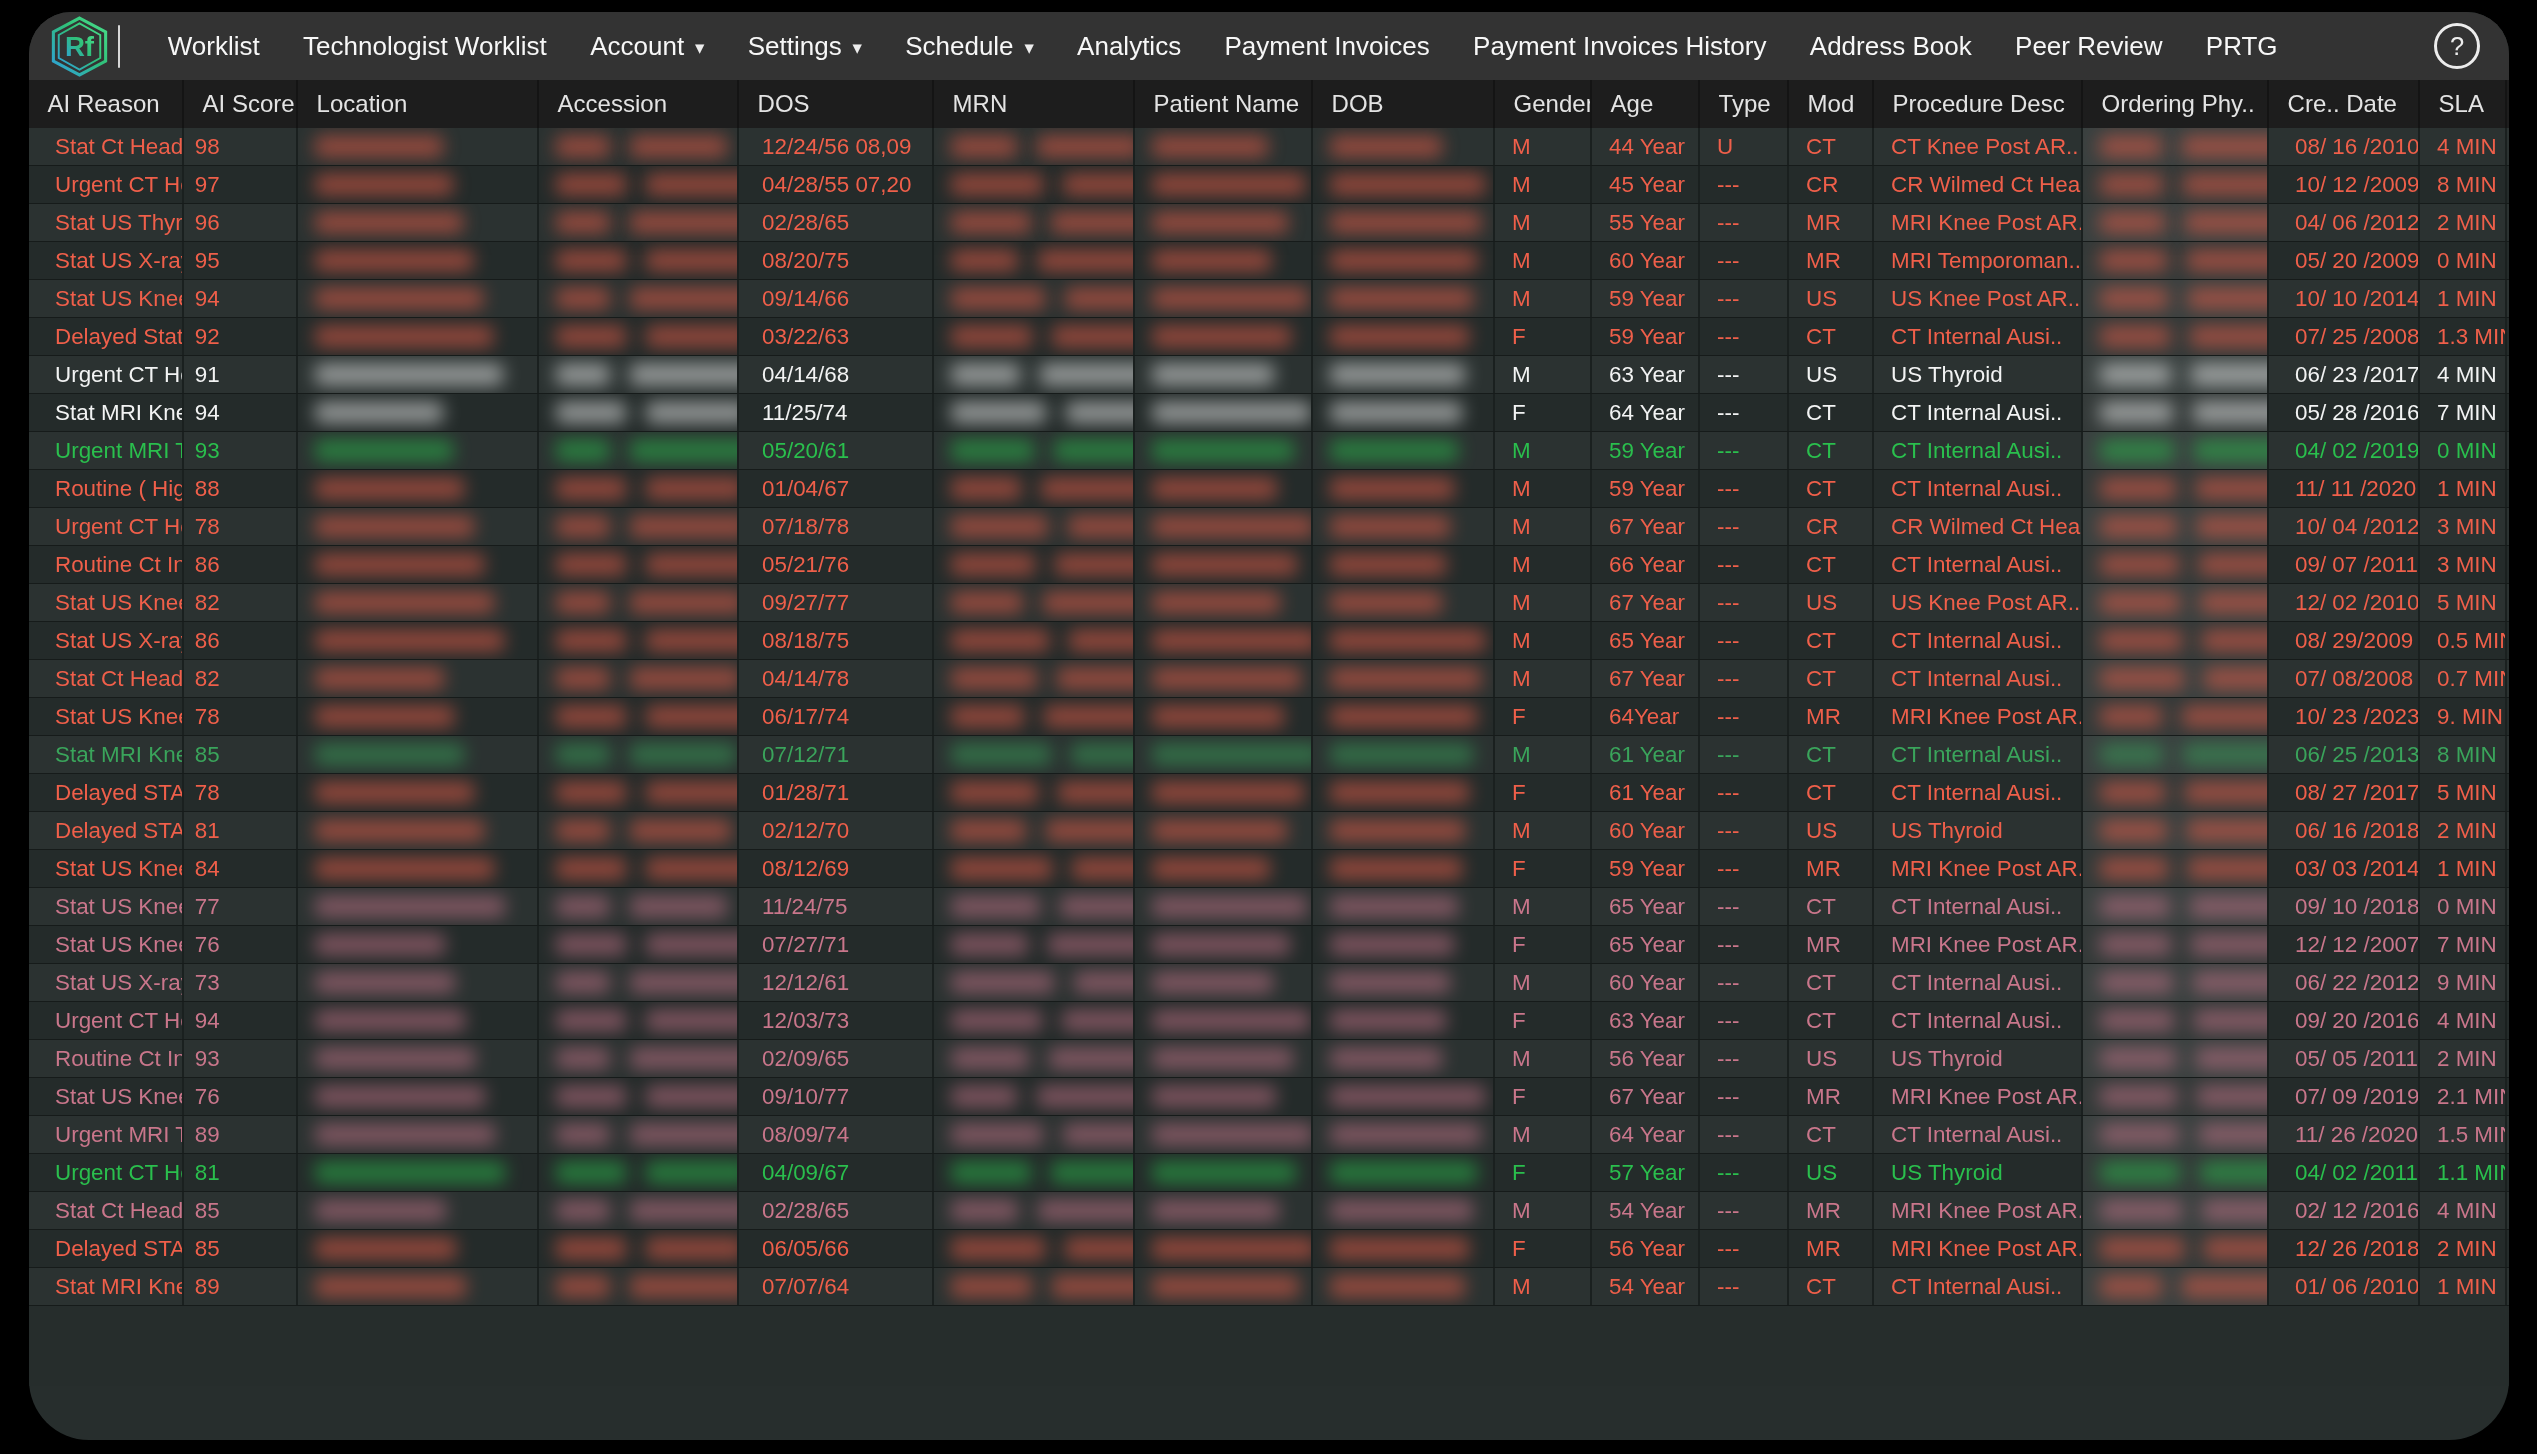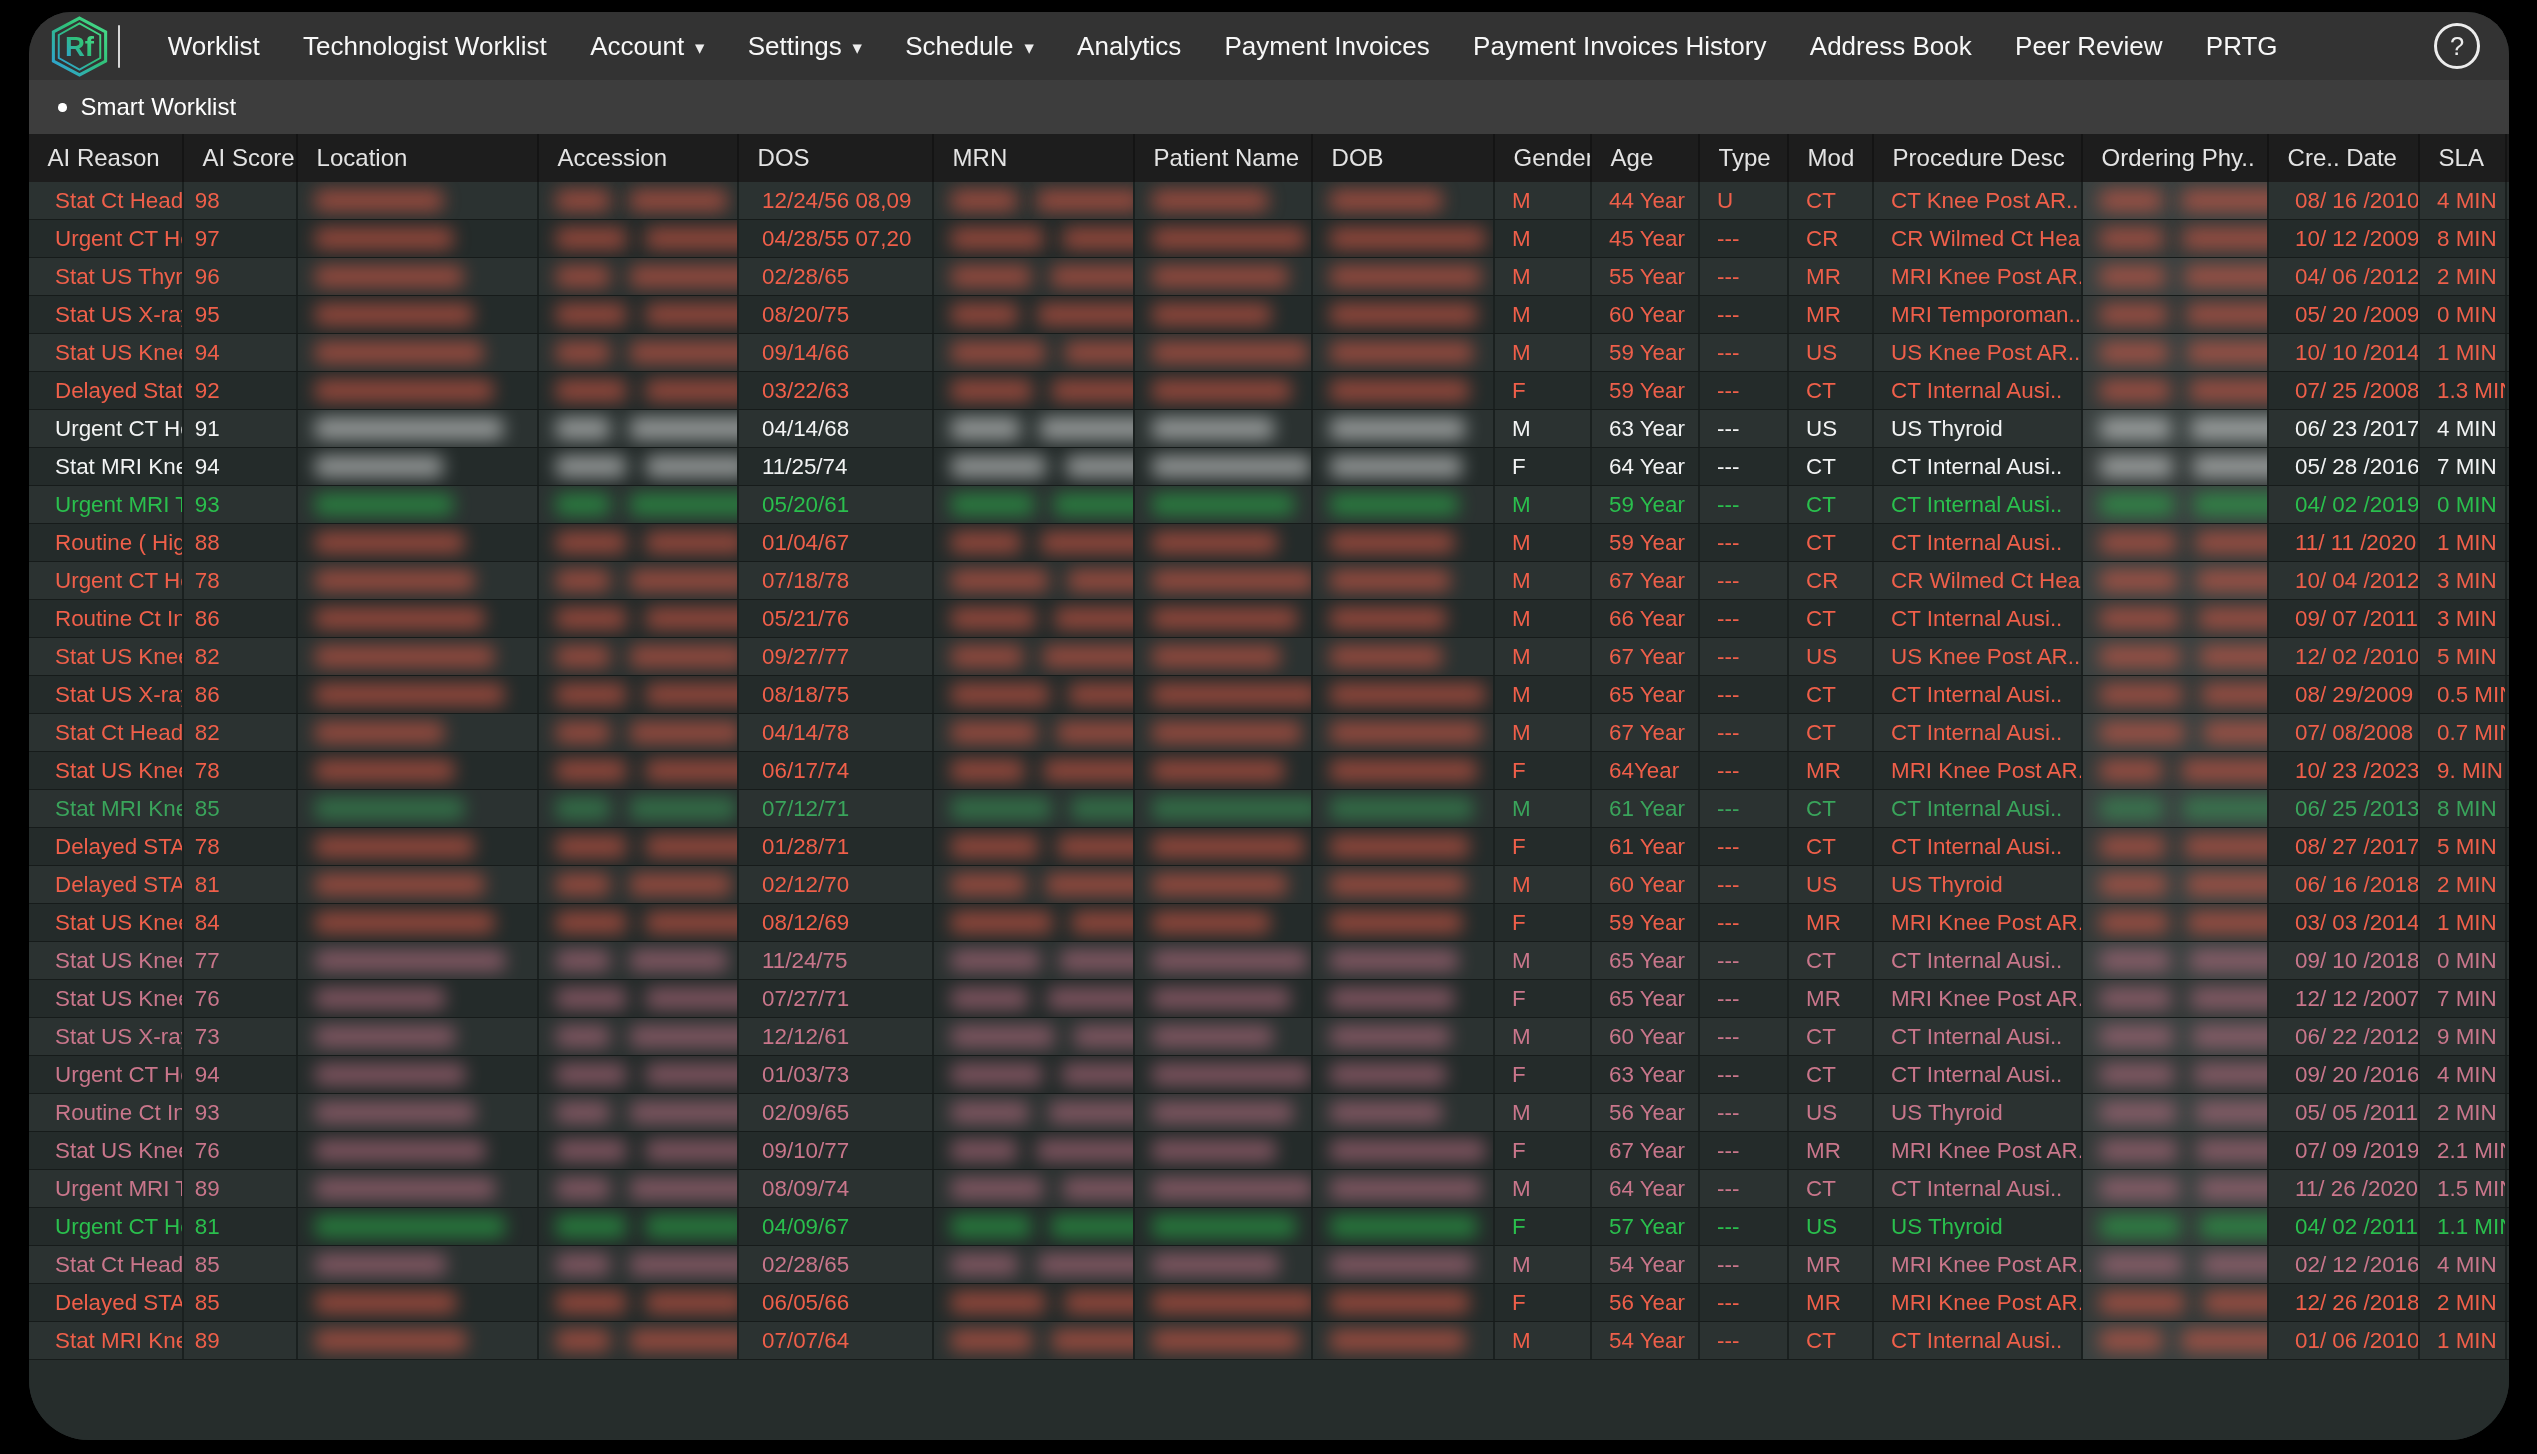--- a/index.html
+++ b/index.html
@@ -103,26 +103,20 @@
         </div>
         <div class="nav-item">
           <span>PRTG</span>
         </div>
       </div>
     <div id="help-btn">
         <span>?</span>
       </div>
   </div>
 
-  <div id="tabstrip">
-    <div id="tab-active">
-      <span class="dot"></span>
-      <span>Smart Worklist</span>
-    </div>
-  </div>
 
   <div id="grid">
     <div class="hdr" id="header-row">
         <div class="hcell">AI Reason</div>
         <div class="hcell">AI Score</div>
         <div class="hcell">Location</div>
         <div class="hcell">Accession</div>
         <div class="hcell">DOS</div>
         <div class="hcell">MRN</div>
         <div class="hcell">Patient Name</div>
@@ -1364,21 +1358,21 @@
             <span>94</span>
           </div>
     <div class="td c-loc">
             <span class="blob" style="width: 150px;"></span>
           </div>
     <div class="td c-acc">
             <span class="blob" style="width: 70px;"></span>
             <span class="blob" style="width: 113px;"></span>
           </div>
     <div class="td c-dos">
-            <span>01/03/73</span>
+            <span>12/03/73</span>
           </div>
     <div class="td c-mrn">
             <span class="blob" style="width: 91px;"></span>
             <span class="blob" style="width: 138px;"></span>
           </div>
     <div class="td c-pat">
             <span class="blob" style="width: 158px;"></span>
           </div>
     <div class="td c-dob">
             <span class="blob" style="width: 116px;"></span>

